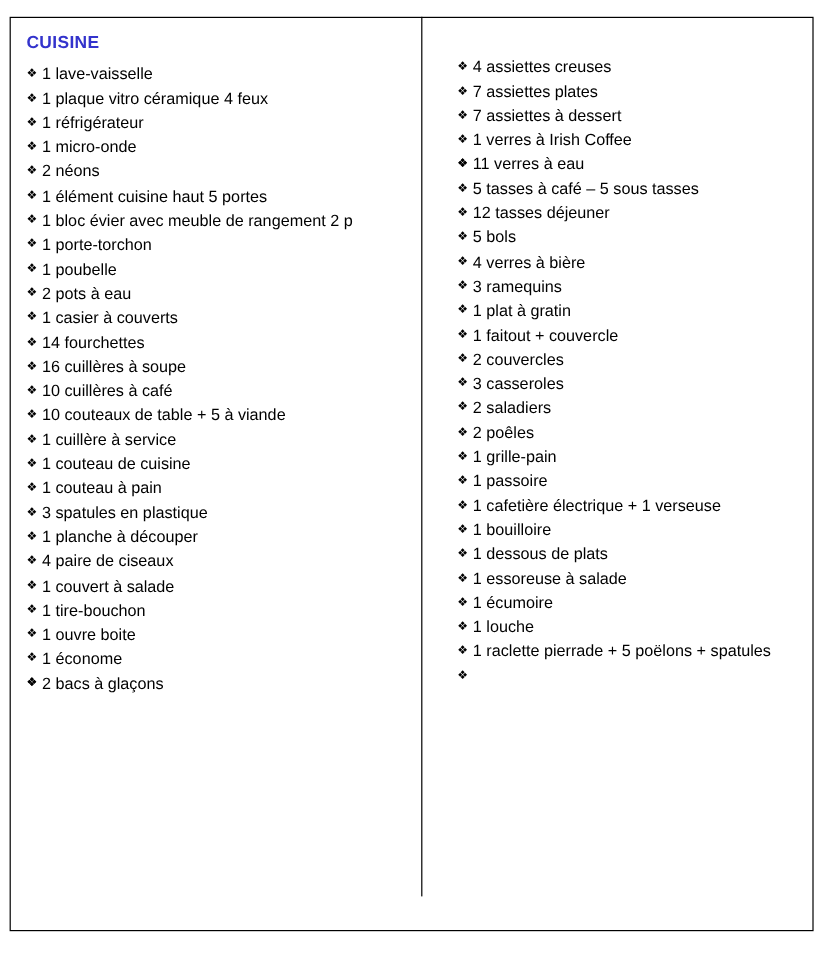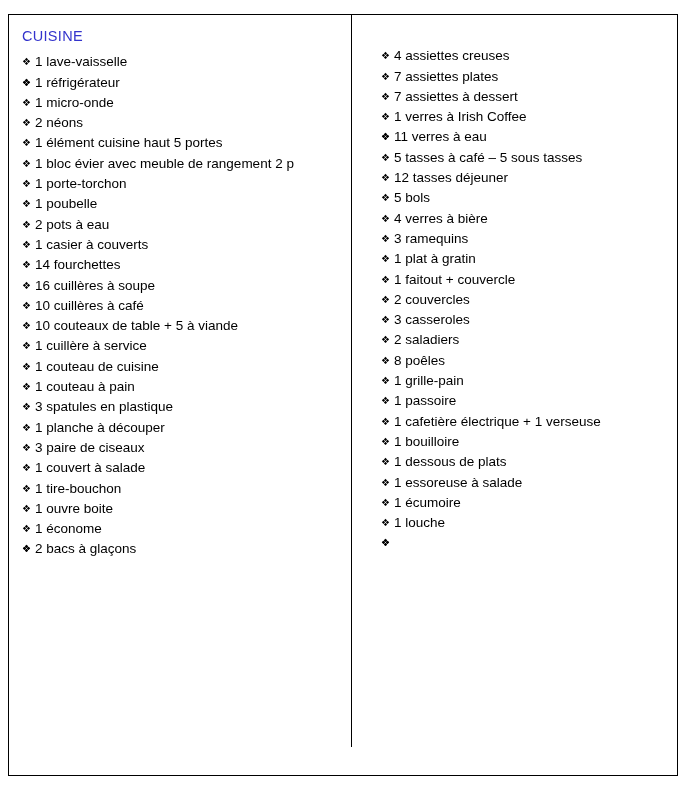--- a/index.html
+++ b/index.html
@@ -56,21 +56,21 @@
   .col-left {
     width: 352px;
     padding: 26px 10px 0 22px;
   }
   .col-right {
     width: 334px;
     padding: 26px 10px 0 29px;
   }
   .section-title {
     color: #3333cc;
-    font-weight: normal;
+    font-weight: bold;
     font-size: 14.5px;
     letter-spacing: 0.3px;
     margin: 0 0 6px 0;
     line-height: 20.3px;
   }
   ul.items {
     list-style: none;
     margin: 0;
     padding: 0;
   }
@@ -99,40 +99,40 @@
 
 <div class="page">
   <div class="doc-frame"></div>
   <div class="col-divider"></div>
 
   <div class="columns">
     <div class="col col-left">
       <div class="section-title">CUISINE</div>
       <ul class="items" id="left-list">
           <li><span class="bullet">❖</span><span>1 lave-vaisselle</span></li>
-          <li><span class="bullet">❖</span></li>
+          <li><span class="bullet">❖</span><span>1 plaque vitro céramique 4 feux</span></li>
           <li><span class="bullet">❖</span><span>1 réfrigérateur</span></li>
           <li><span class="bullet">❖</span><span>1 micro-onde</span></li>
           <li><span class="bullet">❖</span><span>2 néons</span></li>
           <li><span class="bullet">❖</span><span>1 élément cuisine haut 5 portes</span></li>
           <li><span class="bullet">❖</span><span>1 bloc évier avec meuble de rangement 2 p</span></li>
           <li><span class="bullet">❖</span><span>1 porte-torchon</span></li>
           <li><span class="bullet">❖</span><span>1 poubelle</span></li>
           <li><span class="bullet">❖</span><span>2 pots à eau</span></li>
           <li><span class="bullet">❖</span><span>1 casier à couverts</span></li>
           <li><span class="bullet">❖</span><span>14 fourchettes</span></li>
           <li><span class="bullet">❖</span><span>16 cuillères à soupe</span></li>
           <li><span class="bullet">❖</span><span>10 cuillères à café</span></li>
           <li><span class="bullet">❖</span><span>10 couteaux de table + 5 à viande</span></li>
           <li><span class="bullet">❖</span><span>1 cuillère à service</span></li>
           <li><span class="bullet">❖</span><span>1 couteau de cuisine</span></li>
           <li><span class="bullet">❖</span><span>1 couteau à pain</span></li>
           <li><span class="bullet">❖</span><span>3 spatules en plastique</span></li>
           <li><span class="bullet">❖</span><span>1 planche à découper</span></li>
-          <li><span class="bullet">❖</span><span>3 paire de ciseaux</span></li>
+          <li><span class="bullet">❖</span><span>4 paire de ciseaux</span></li>
           <li><span class="bullet">❖</span><span>1 couvert à salade</span></li>
           <li><span class="bullet">❖</span><span>1 tire-bouchon</span></li>
           <li><span class="bullet">❖</span><span>1 ouvre boite</span></li>
           <li><span class="bullet">❖</span><span>1 économe</span></li>
           <li><span class="bullet">❖</span></li>
           <li><span class="bullet">❖</span><span>2 bacs à glaçons</span></li>
         </ul>
     </div>
     <div class="col col-right">
       <div class="spacer-line"></div>
@@ -146,27 +146,27 @@
           <li><span class="bullet">❖</span><span>5 tasses à café – 5 sous tasses</span></li>
           <li><span class="bullet">❖</span><span>12 tasses déjeuner</span></li>
           <li><span class="bullet">❖</span><span>5 bols</span></li>
           <li><span class="bullet">❖</span><span>4 verres à bière</span></li>
           <li><span class="bullet">❖</span><span>3 ramequins</span></li>
           <li><span class="bullet">❖</span><span>1 plat à gratin</span></li>
           <li><span class="bullet">❖</span><span>1 faitout + couvercle</span></li>
           <li><span class="bullet">❖</span><span>2 couvercles</span></li>
           <li><span class="bullet">❖</span><span>3 casseroles</span></li>
           <li><span class="bullet">❖</span><span>2 saladiers</span></li>
-          <li><span class="bullet">❖</span><span>8 poêles</span></li>
+          <li><span class="bullet">❖</span><span>2 poêles</span></li>
           <li><span class="bullet">❖</span><span>1 grille-pain</span></li>
           <li><span class="bullet">❖</span><span>1 passoire</span></li>
           <li><span class="bullet">❖</span><span>1 cafetière électrique + 1 verseuse</span></li>
           <li><span class="bullet">❖</span><span>1 bouilloire</span></li>
           <li><span class="bullet">❖</span><span>1 dessous de plats</span></li>
           <li><span class="bullet">❖</span><span>1 essoreuse à salade</span></li>
           <li><span class="bullet">❖</span><span>1 écumoire</span></li>
           <li><span class="bullet">❖</span><span>1 louche</span></li>
-          <li><span class="bullet">❖</span></li>
+          <li><span class="bullet">❖</span><span>1 raclette pierrade + 5 poëlons + spatules</span></li>
           <li><span class="bullet">❖</span></li>
         </ul>
     </div>
   </div>
 </div>
 
 </body></html>

